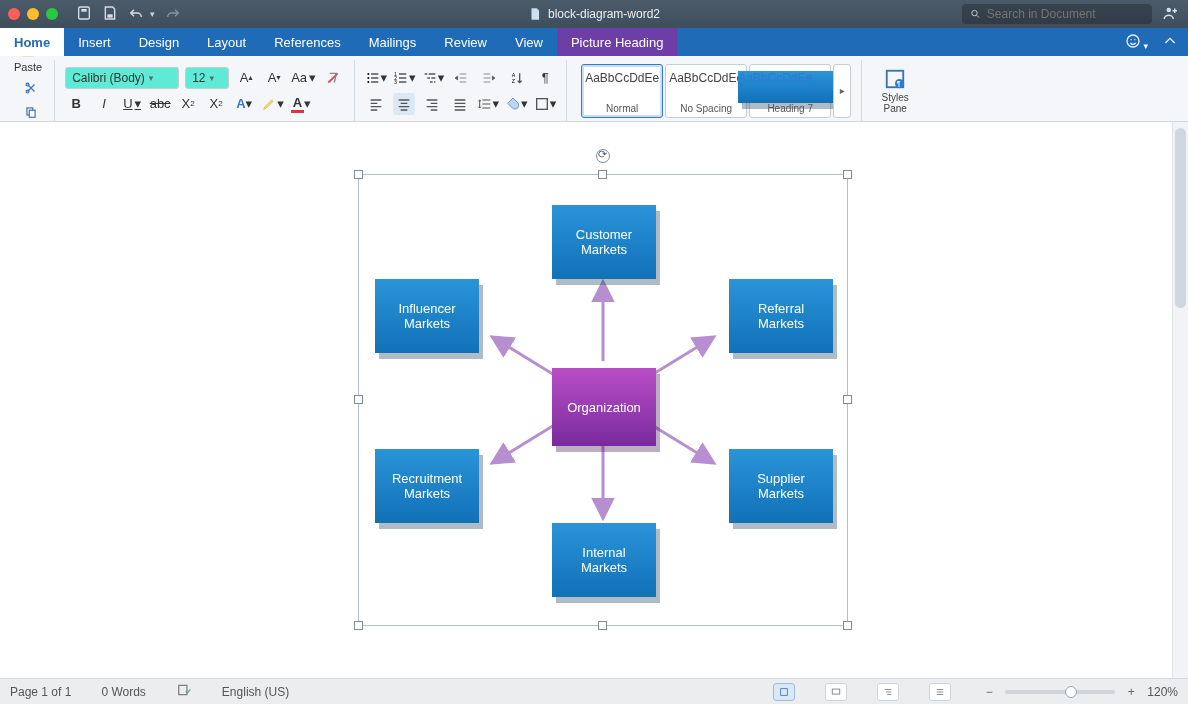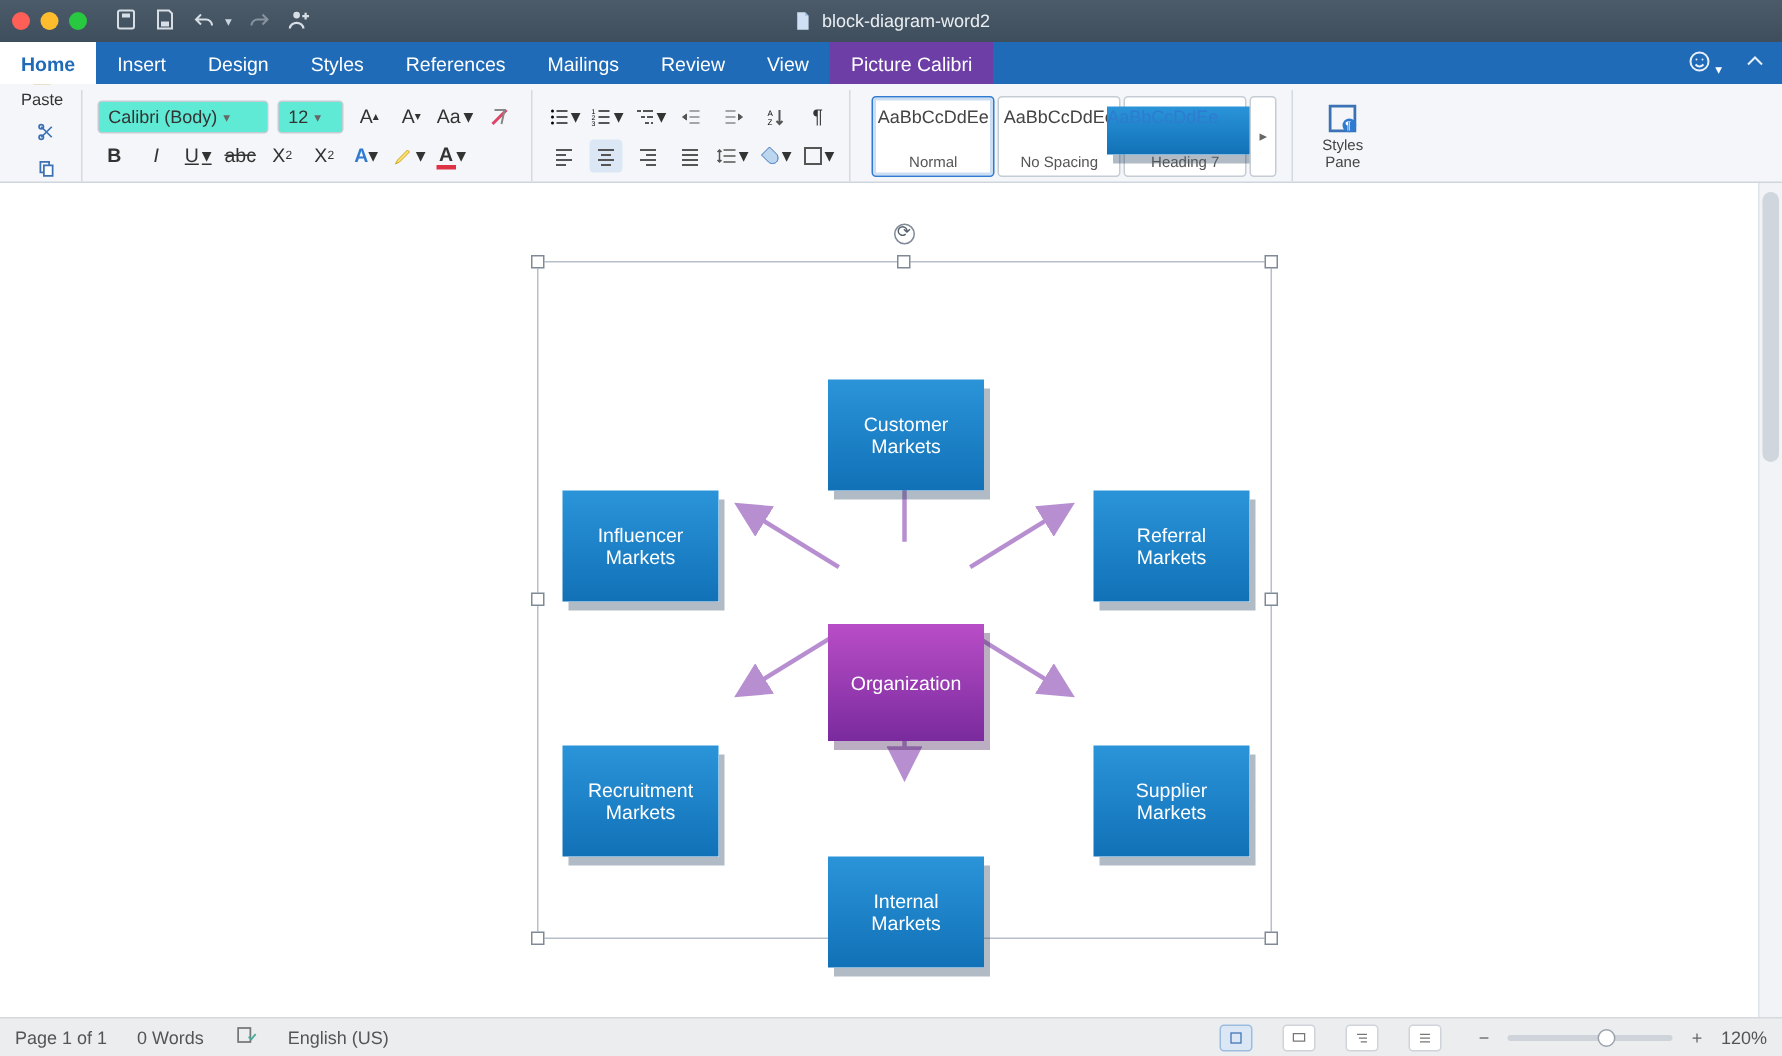--- a/index.html
+++ b/index.html
@@ -68,28 +68,28 @@
   .sel-frame{position:absolute;left:344px;top:52px;width:490px;height:452px;border:1px solid #b7bfc8;}
   .handle{position:absolute;width:9px;height:9px;background:#fff;border:1px solid #7f8a96;}
   .h-tl{left:-5px;top:-5px;} .h-tm{left:calc(50% - 5px);top:-5px;} .h-tr{right:-5px;top:-5px;}
   .h-ml{left:-5px;top:calc(50% - 5px);} .h-mr{right:-5px;top:calc(50% - 5px);}
   .h-bl{left:-5px;bottom:-5px;} .h-bm{left:calc(50% - 5px);bottom:-5px;} .h-br{right:-5px;bottom:-5px;}
   .rot{position:absolute;left:calc(50% - 7px);top:-26px;width:14px;height:14px;border:1px solid #7f8a96;border-radius:50%;background:#fff;}
   .rot::after{content:"⟳";position:absolute;left:1px;top:-2px;font-size:11px;color:#55606c;}
 
   
   .diagram{position:absolute;inset:4px;}
-  .node{position:absolute;display:flex;align-items:center;justify-content:center;text-align:center;color:#fff;font-size:13px;line-height:15px;padding:4px;margin-top:48px;}
+  .node{position:absolute;display:flex;align-items:center;justify-content:center;text-align:center;color:#fff;font-size:13px;line-height:15px;padding:4px;}
   .blue{background:linear-gradient(#2b94d9,#1171b7);width:104px;height:74px;box-shadow:4px 6px 0 rgba(30,60,90,.35);}
   .center{background:linear-gradient(#b94ec7,#7a2a9e);width:104px;height:78px;box-shadow:4px 6px 0 rgba(60,20,80,.35);}
   .arrow{stroke:#b78fd0;stroke-width:3;fill:none;}
   .arrowhead{fill:#b78fd0;}
 
   
-  .status{position:absolute;left:0;right:0;bottom:0;height:26px;background:#ecedef;border-top:1px solid #d5d9de;display:flex;align-items:center;font-size:12px;color:#555;padding:0 10px;gap:20px;}
+  .status{position:absolute;left:0;right:0;bottom:0;height:26px;background:#ecedef;border-top:1px solid #d5d9de;display:flex;align-items:center;font-size:12px;color:#555;padding:0 10px;gap:30px;}
   .status .spacer{flex:1;}
   .status .viewbtn{width:22px;height:18px;border:1px solid #cfd4da;border-radius:3px;background:#fff;display:flex;align-items:center;justify-content:center;}
   .status .viewbtn.active{background:#dbe7f5;border-color:#9cbde0;}
   .zoom{display:flex;align-items:center;gap:8px;}
   .zoom .track{width:110px;height:4px;background:#cfd4da;border-radius:2px;position:relative;}
   .zoom .knob{position:absolute;top:-4px;left:60px;width:12px;height:12px;background:#fff;border:1px solid #9aa2ab;border-radius:50%;}
   .zoom .pm{width:16px;height:16px;display:flex;align-items:center;justify-content:center;color:#666;}
 </style>
 </head>
 <body>
@@ -117,54 +117,61 @@
           <path d="M15 7l5 5-5 5M20 12H10a6 6 0 00-6 6" fill="none" stroke="#d7dee6" stroke-width="2"></path>
         </svg></span>
   </div>
   <div class="doc">
     <svg viewBox="0 0 24 24">
         <path d="M6 2h9l4 4v16H6z" fill="#cfe0f4"></path>
         <path d="M15 2v4h4" fill="#9cc2eb"></path>
       </svg>
     <span>block-diagram-word2</span>
   </div>
+  <div class="search">
+    <svg viewBox="0 0 24 24" width="12" height="12">
+        <circle cx="10" cy="10" r="6" fill="none" stroke="#cbd5df" stroke-width="2"></circle>
+        <path d="M15 15l5 5" stroke="#cbd5df" stroke-width="2"></path>
+      </svg>
+    <input placeholder="Search in Document" style="">
+  </div>
   <span class="share"><svg viewBox="0 0 24 24">
         <circle cx="9" cy="8" r="3"></circle>
         <path d="M3 20c0-3 3-5 6-5s6 2 6 5" fill="none" stroke="#d7dee6" stroke-width="2"></path>
         <path d="M17 6v6M14 9h6" stroke="#d7dee6" stroke-width="2"></path>
       </svg></span>
 </div>
 
 <div class="tabs">
   <div class="tab active">
       <span>Home</span>
     </div>
   <div class="tab">
       <span>Insert</span>
     </div>
   <div class="tab">
       <span>Design</span>
     </div>
   <div class="tab">
-      <span>Styles</span>
+      <span>Layout</span>
     </div>
   <div class="tab">
       <span>References</span>
     </div>
   <div class="tab">
       <span>Mailings</span>
     </div>
   <div class="tab">
       <span>Review</span>
     </div>
   <div class="tab">
       <span>View</span>
     </div>
   <div class="tab context">
-      <span>Picture Calibri</span>
+      <span>Picture Heading</span>
     </div>
   <div class="right">
     <span><svg viewBox="0 0 24 24">
           <circle cx="12" cy="12" r="9" fill="none" stroke="#e8f0fb" stroke-width="2"></circle>
           <circle cx="9" cy="10" r="1" fill="#e8f0fb"></circle>
           <circle cx="15" cy="10" r="1" fill="#e8f0fb"></circle>
           <path d="M8 15c1 1 2 2 4 2s3-1 4-2" fill="none" stroke="#e8f0fb" stroke-width="2"></path>
         </svg><span style="font-size:9px;margin-left:2px">▾</span></span>
     <span><svg viewBox="0 0 24 24">
           <path d="M5 15l7-7 7 7" fill="none" stroke="#e8f0fb" stroke-width="2"></path>

